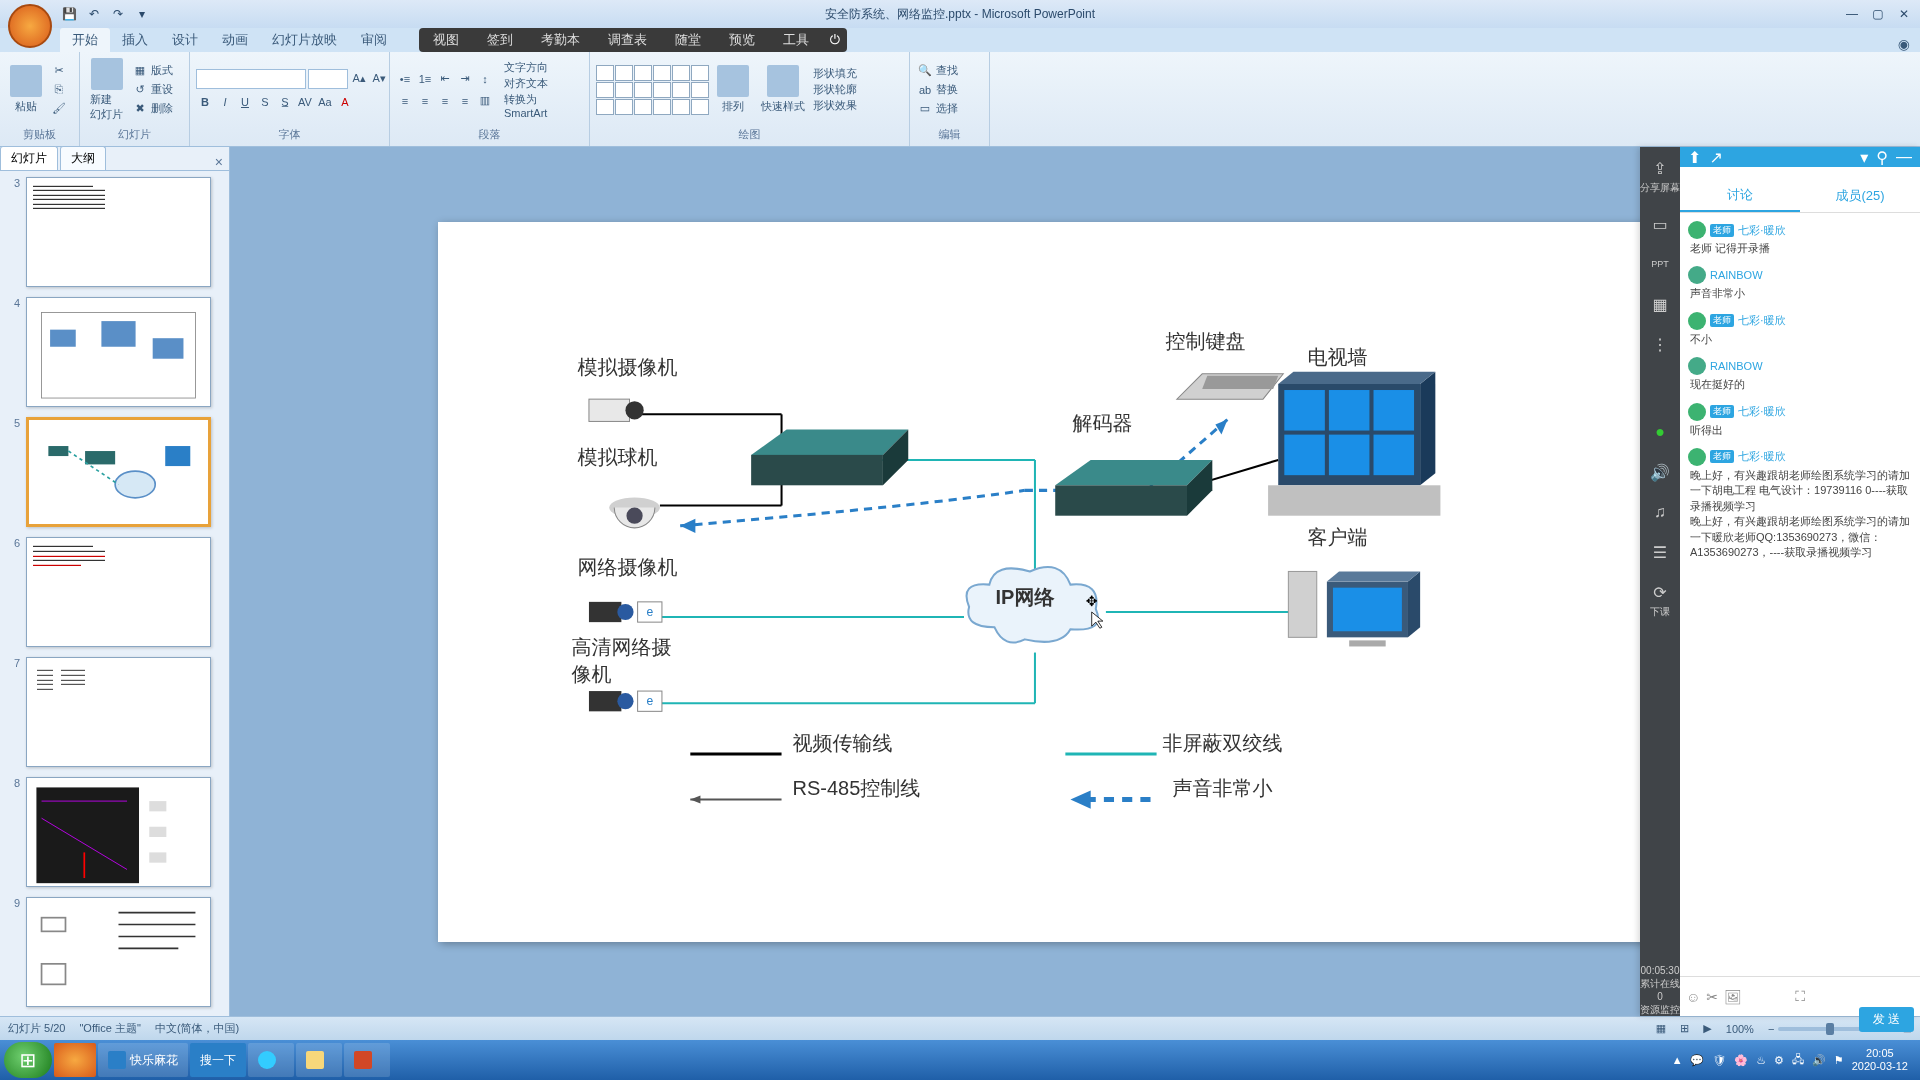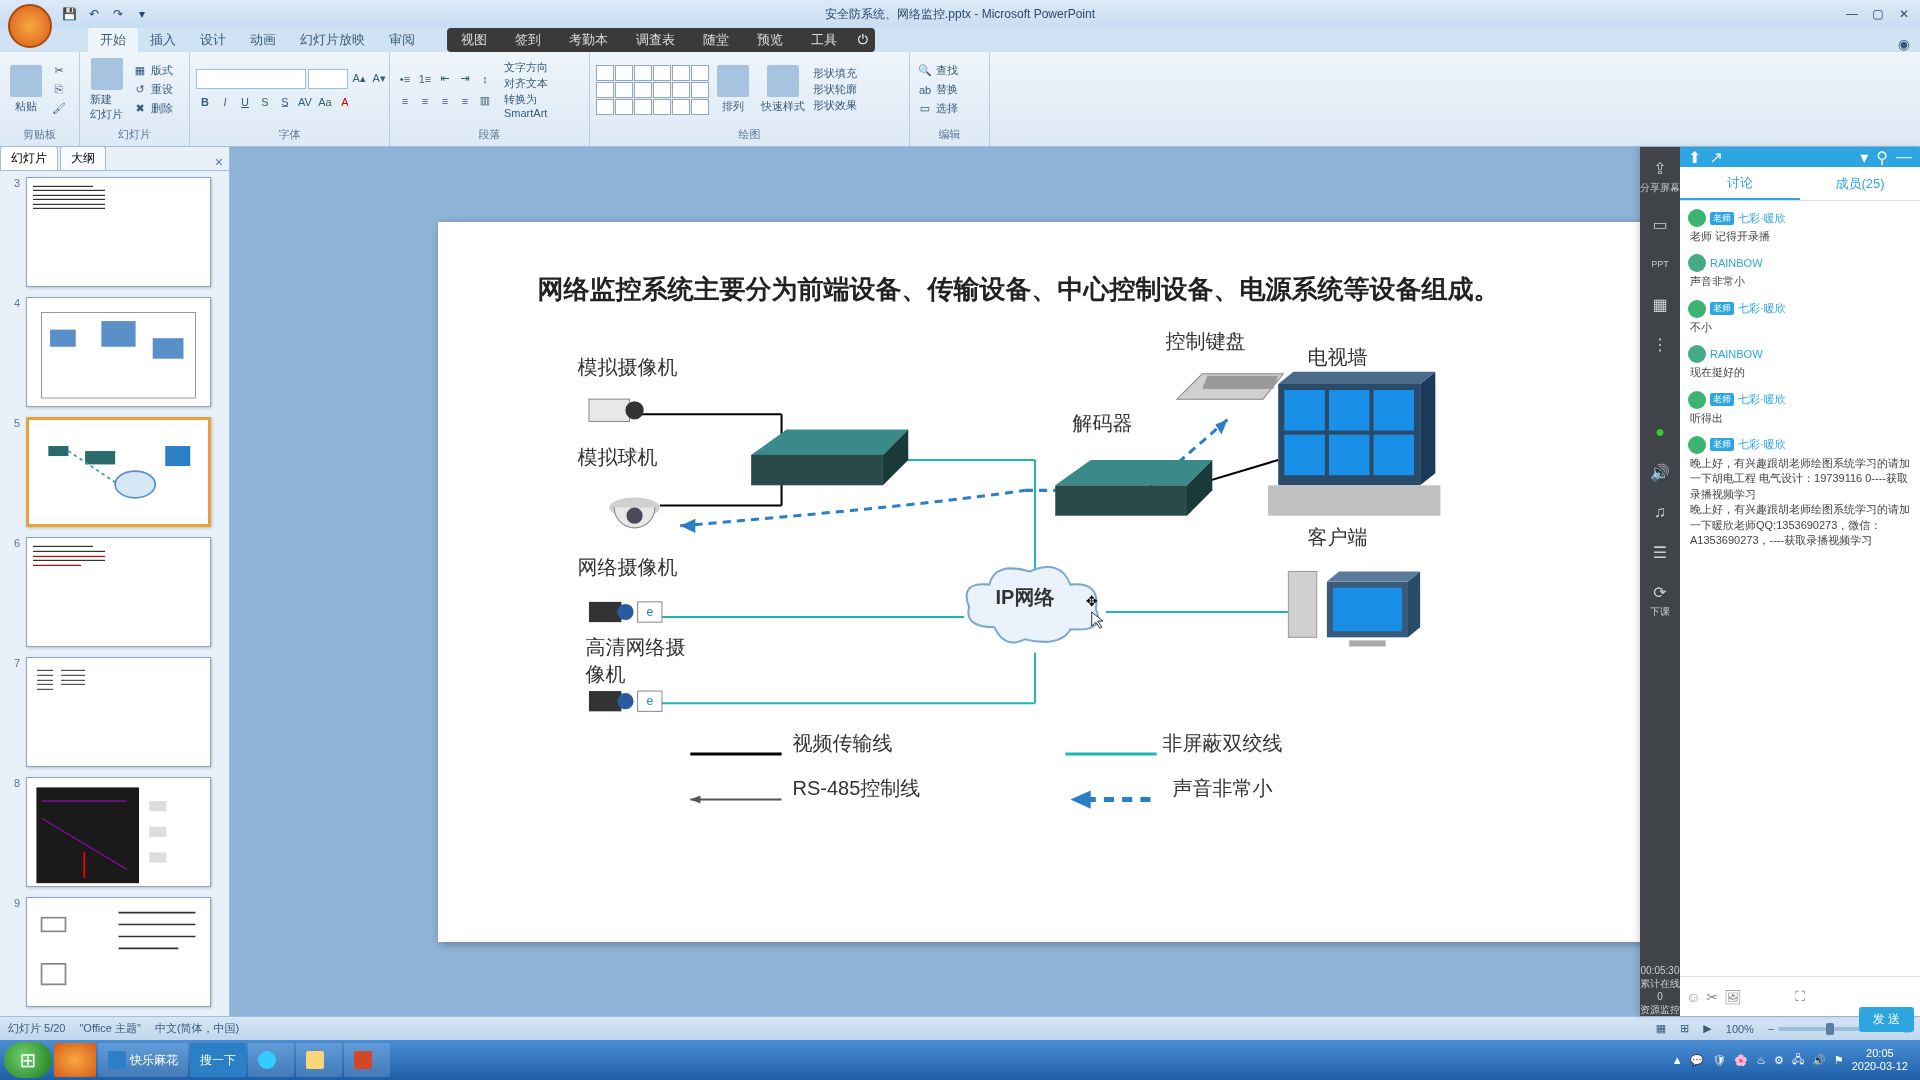--- a/index.html
+++ b/index.html
@@ -12,21 +12,21 @@
 .titlebar .title-text { position: absolute; left: 50%; transform: translateX(-50%); }
 .titlebar .winctl { position: absolute; right: 4px; display: flex; gap: 2px; }
 .titlebar .winctl span { width: 24px; height: 18px; display: flex; align-items: center; justify-content: center; color: #2b4a6b; font-size: 12px; }
 
 
 .office-btn { width: 44px; height: 44px; border-radius: 50%; background: radial-gradient(#f7a941,#d85a1a); position: absolute; left: 8px; top: 4px; z-index: 10; border: 2px solid #a84a10; }
 
 
 .menubar { height: 24px; background: #cfe3f5; display: flex; align-items: flex-end; padding-left: 60px; font-size: 13px; color: #3a5a7a; }
 .menubar .tab { padding: 3px 12px; border-radius: 3px 3px 0 0; }
-.menubar .tab.active { background: #eef5fb; margin-left: 28px; }
+.menubar .tab.active { background: #eef5fb; }
 .menubar .extra-tabs { display: flex; background: #3a3a3a; border-radius: 4px; margin-left: 20px; align-items: flex-end; }
 .menubar .extra-tabs .etab { padding: 3px 14px; color: #ddd; font-size: 13px; }
 .menubar .power-btn { width: 24px; height: 24px; display: flex; align-items: center; justify-content: center; color: #fff; }
 
 
 .ribbon { height: 95px; background: linear-gradient(#eef5fb,#dde9f5); border-bottom: 1px solid #9fbedc; display: flex; font-size: 11px; color: #3a5a7a; }
 .ribbon-group { border-right: 1px solid #b7cde2; display: flex; flex-direction: column; padding: 2px 6px; }
 .ribbon-group .body { flex: 1; display: flex; align-items: center; gap: 4px; }
 .ribbon-group .label { text-align: center; font-size: 11px; padding: 2px 0; color: #5a7698; }
 .rbtn { padding: 2px 4px; border-radius: 2px; display: flex; flex-direction: column; align-items: center; gap: 2px; font-size: 11px; }
@@ -65,21 +65,21 @@
 .diagram svg { position: absolute; inset: 0; width: 100%; height: 100%; }
 
 
 .chat-sidebar { position: absolute; right: 0; top: 147px; bottom: 64px; width: 280px; background: #fff; display: flex; box-shadow: -2px 0 6px rgba(0,0,0,0.15); z-index: 20; }
 .chat-iconcol { width: 40px; background: #404448; display: flex; flex-direction: column; align-items: center; padding-top: 10px; gap: 18px; color: #ccc; font-size: 10px; }
 .chat-iconcol .citem { display: flex; flex-direction: column; align-items: center; gap: 2px; cursor: pointer; }
 .chat-iconcol .citem .cico { width: 22px; height: 22px; display: flex; align-items: center; justify-content: center; font-size: 16px; }
 .chat-iconcol .timer { margin-top: auto; font-size: 10px; text-align: center; line-height: 1.3; }
 .chat-main { flex: 1; display: flex; flex-direction: column; }
 .chat-header { height: 20px; background: #2da5e1; display: flex; align-items: center; padding: 0 8px; gap: 8px; color: #fff; }
-.chat-tabs { height: 34px; display: flex; border-bottom: 1px solid #ddd; }
+.chat-tabs { height: 34px; display: flex; border-bottom: 1px solid #ddd; margin-top: 12px; }
 .chat-tabs .ctab { flex: 1; display: flex; align-items: center; justify-content: center; font-size: 13px; color: #2da5e1; }
 .chat-tabs .ctab.active { border-bottom: 2px solid #2da5e1; }
 .chat-messages { flex: 1; overflow-y: auto; padding: 8px; font-size: 12px; }
 .msg { margin-bottom: 10px; }
 .msg-head { display: flex; align-items: center; gap: 4px; margin-bottom: 2px; }
 .msg-avatar { width: 18px; height: 18px; border-radius: 50%; background: #3cb371; }
 .msg-badge { background: #2da5e1; color: #fff; font-size: 9px; padding: 0 3px; border-radius: 2px; }
 .msg-name { color: #2da5e1; font-size: 11px; }
 .msg-body { color: #444; font-size: 11px; line-height: 1.4; padding-left: 2px; }
 .chat-input { height: 40px; border-top: 1px solid #ddd; display: flex; align-items: center; padding: 0 6px; gap: 6px; }
@@ -384,21 +384,20 @@
                 <line x1="50" y1="26" x2="85" y2="26" stroke="#333"></line>
               </svg></div>
           </div>
         </div>
 
     </div>
   </div>
 
   <div class="canvas-wrap">
     <div class="slide">
-      <div class="slide-title">网络监控系统主要分为前端设备、传输设备、中心控制设备、电源系统等设备组成。</div>
       <div class="diagram">
         <svg viewBox="0 0 1100 560">
 
           <line x1="115" y1="85" x2="260" y2="85" stroke="#000" stroke-width="2"></line>
           <line x1="260" y1="85" x2="260" y2="175" stroke="#000" stroke-width="2"></line>
           <line x1="140" y1="175" x2="260" y2="175" stroke="#000" stroke-width="2"></line>
           <line x1="350" y1="130" x2="510" y2="130" stroke="#1fb5b5" stroke-width="2"></line>
           <line x1="510" y1="130" x2="510" y2="270" stroke="#1fb5b5" stroke-width="2"></line>
           <path d="M 160 195 Q 400 175 500 160" stroke="#2a7fc7" stroke-width="3" stroke-dasharray="8 6" fill="none"></path>
           <polygon points="160,195 175,188 175,202" fill="#2a7fc7"></polygon>
@@ -487,21 +486,21 @@
           <polygon points="545,465 565,456 565,474" fill="#2a7fc7"></polygon>
 
           <g transform="translate(560,274)">
             <text font-size="14" fill="#000">✥</text>
             <path d="M 6 6 L 6 20 L 10 16 L 14 22 L 16 21 L 12 15 L 17 15 Z" fill="#fff" stroke="#000" stroke-width="0.8"></path>
           </g>
         </svg>
         <div class="lbl" style="left:60px; top:32px;">模拟摄像机</div>
         <div class="lbl" style="left:60px; top:122px;">模拟球机</div>
         <div class="lbl" style="left:60px; top:232px;">网络摄像机</div>
-        <div class="lbl" style="left:68px; top:312px; white-space:pre-line;">高清网络摄
+        <div class="lbl" style="left:54px; top:312px; white-space:pre-line;">高清网络摄
 像机</div>
         <div class="lbl" style="left:555px; top:88px;">解码器</div>
         <div class="lbl" style="left:648px; top:6px;">控制键盘</div>
         <div class="lbl" style="left:790px; top:22px;">电视墙</div>
         <div class="lbl" style="left:790px; top:202px;">客户端</div>
         <div class="lbl" style="left:478px; top:262px; font-weight:bold;">IP网络</div>
         <div class="lbl" style="left:275px; top:408px;">视频传输线</div>
         <div class="lbl" style="left:645px; top:408px;">非屏蔽双绞线</div>
         <div class="lbl" style="left:275px; top:453px;">RS-485控制线</div>
         <div class="lbl" style="left:655px; top:453px;">声音非常小</div>

